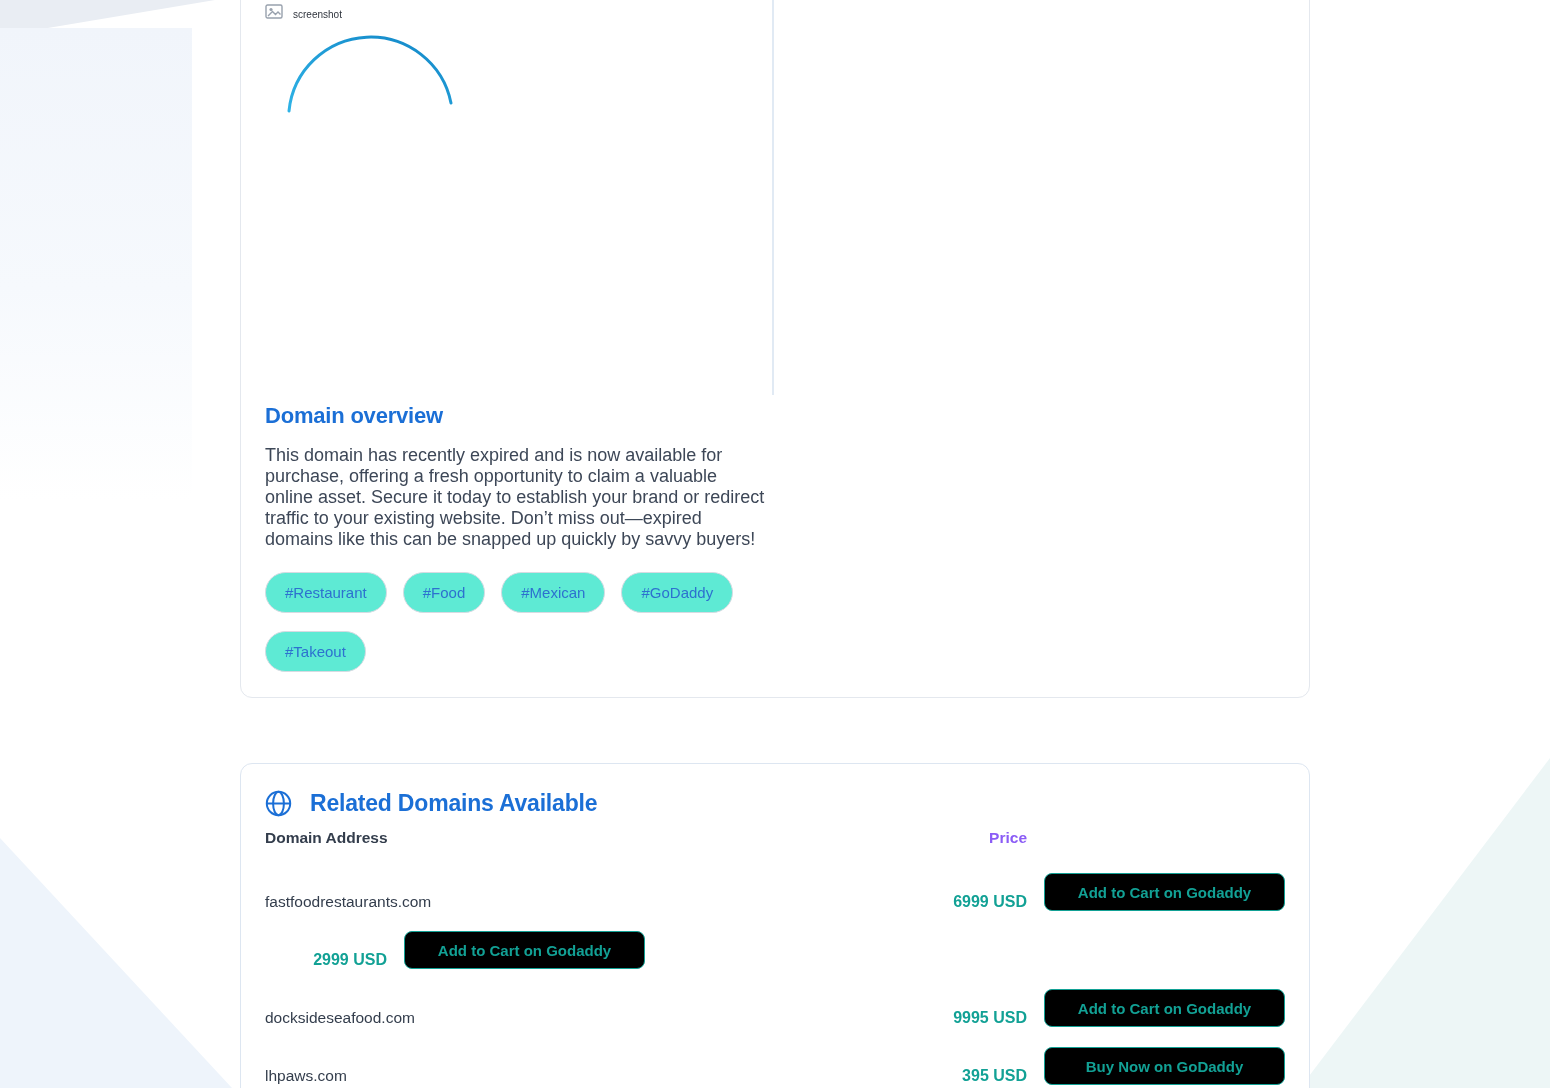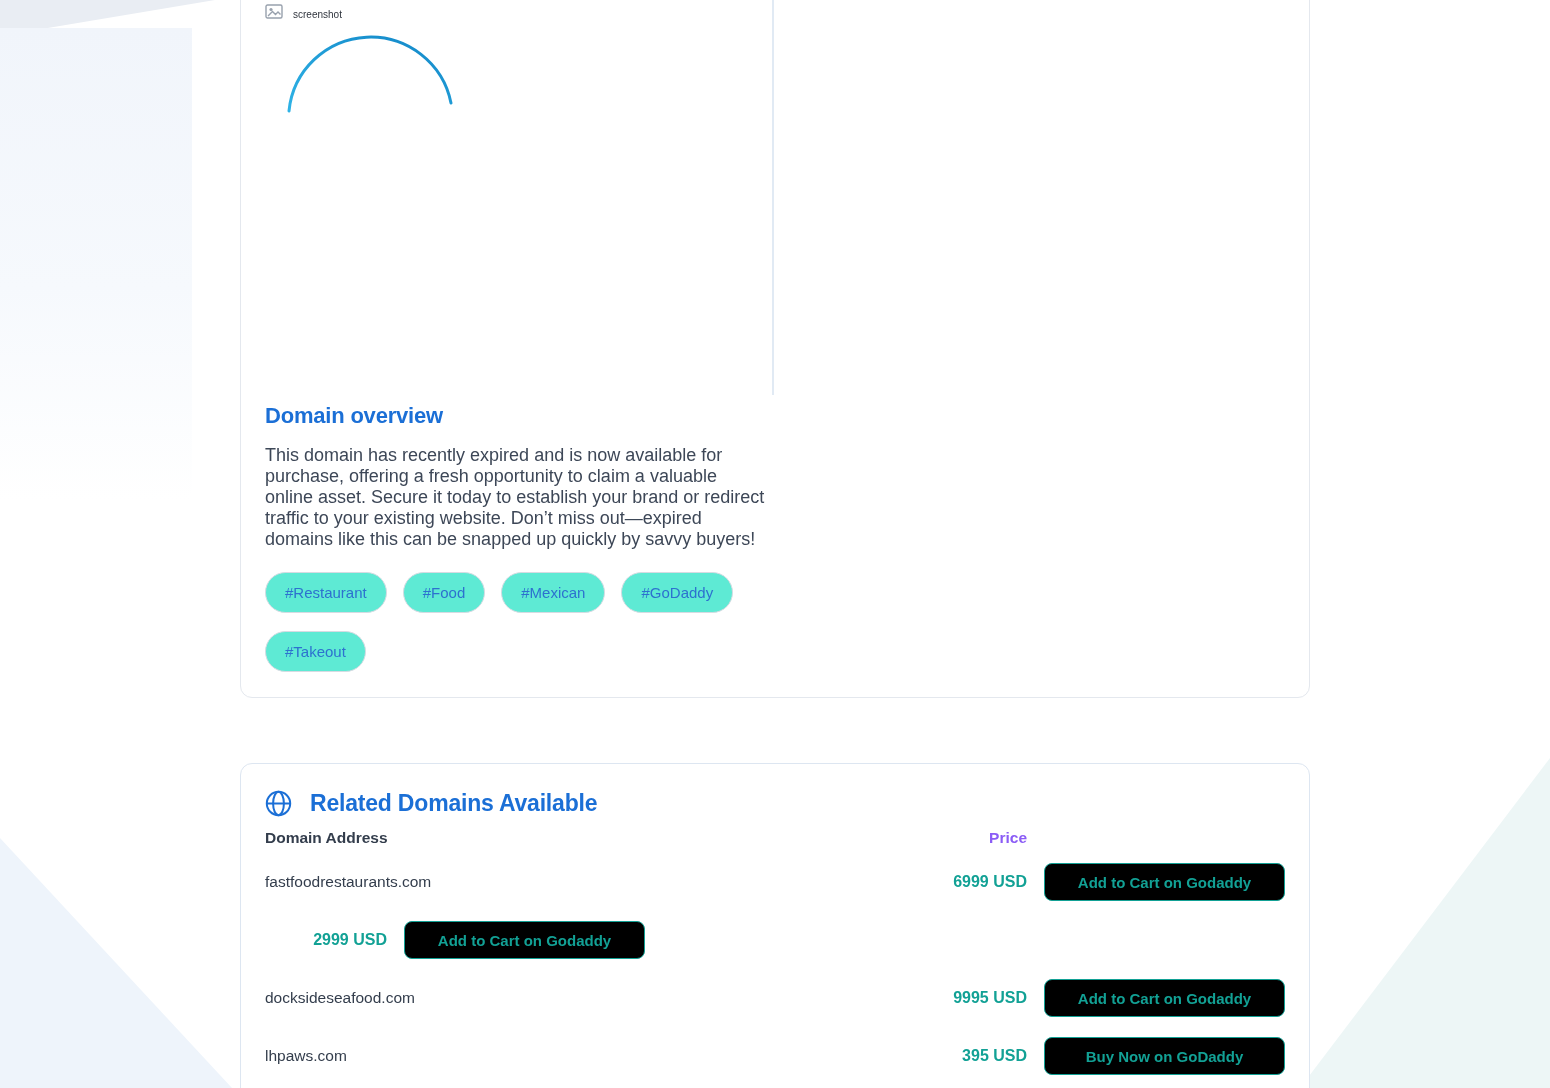--- a/index.html
+++ b/index.html
@@ -101,21 +101,21 @@
   .related-title {
     font-size: 23px;
     font-weight: 700;
     color: #1b6fd6;
     letter-spacing: -0.2px;
   }
   .globe-icon { display: inline-flex; width: 27px; height: 27px; }
 
   .domain-table { margin-top: 12px; }
   .t-head { display: flex; align-items: center; font-weight: 700; font-size: 15.5px; color: #232c3a; }
-  .t-row  { display: flex; align-items: center; height: 58px; }
+  .t-row  { display: flex; align-items: flex-end; height: 58px; }
   .t-rows { margin-top: 6px; }
   .col-domain { flex: 1; font-size: 15.5px; color: #333d4c; }
   .col-price  { width: 122px; text-align: right; font-size: 16px; font-weight: 700; color: #12a195; }
   .t-head .col-price { color: #8b5cf6; font-size: 15.5px; }
   .col-action { width: 241px; margin-left: 17px; }
   .action-btn {
     width: 100%; height: 38px;
     background: #000000;
     border: 1px solid #12a195;
     border-radius: 8px;

